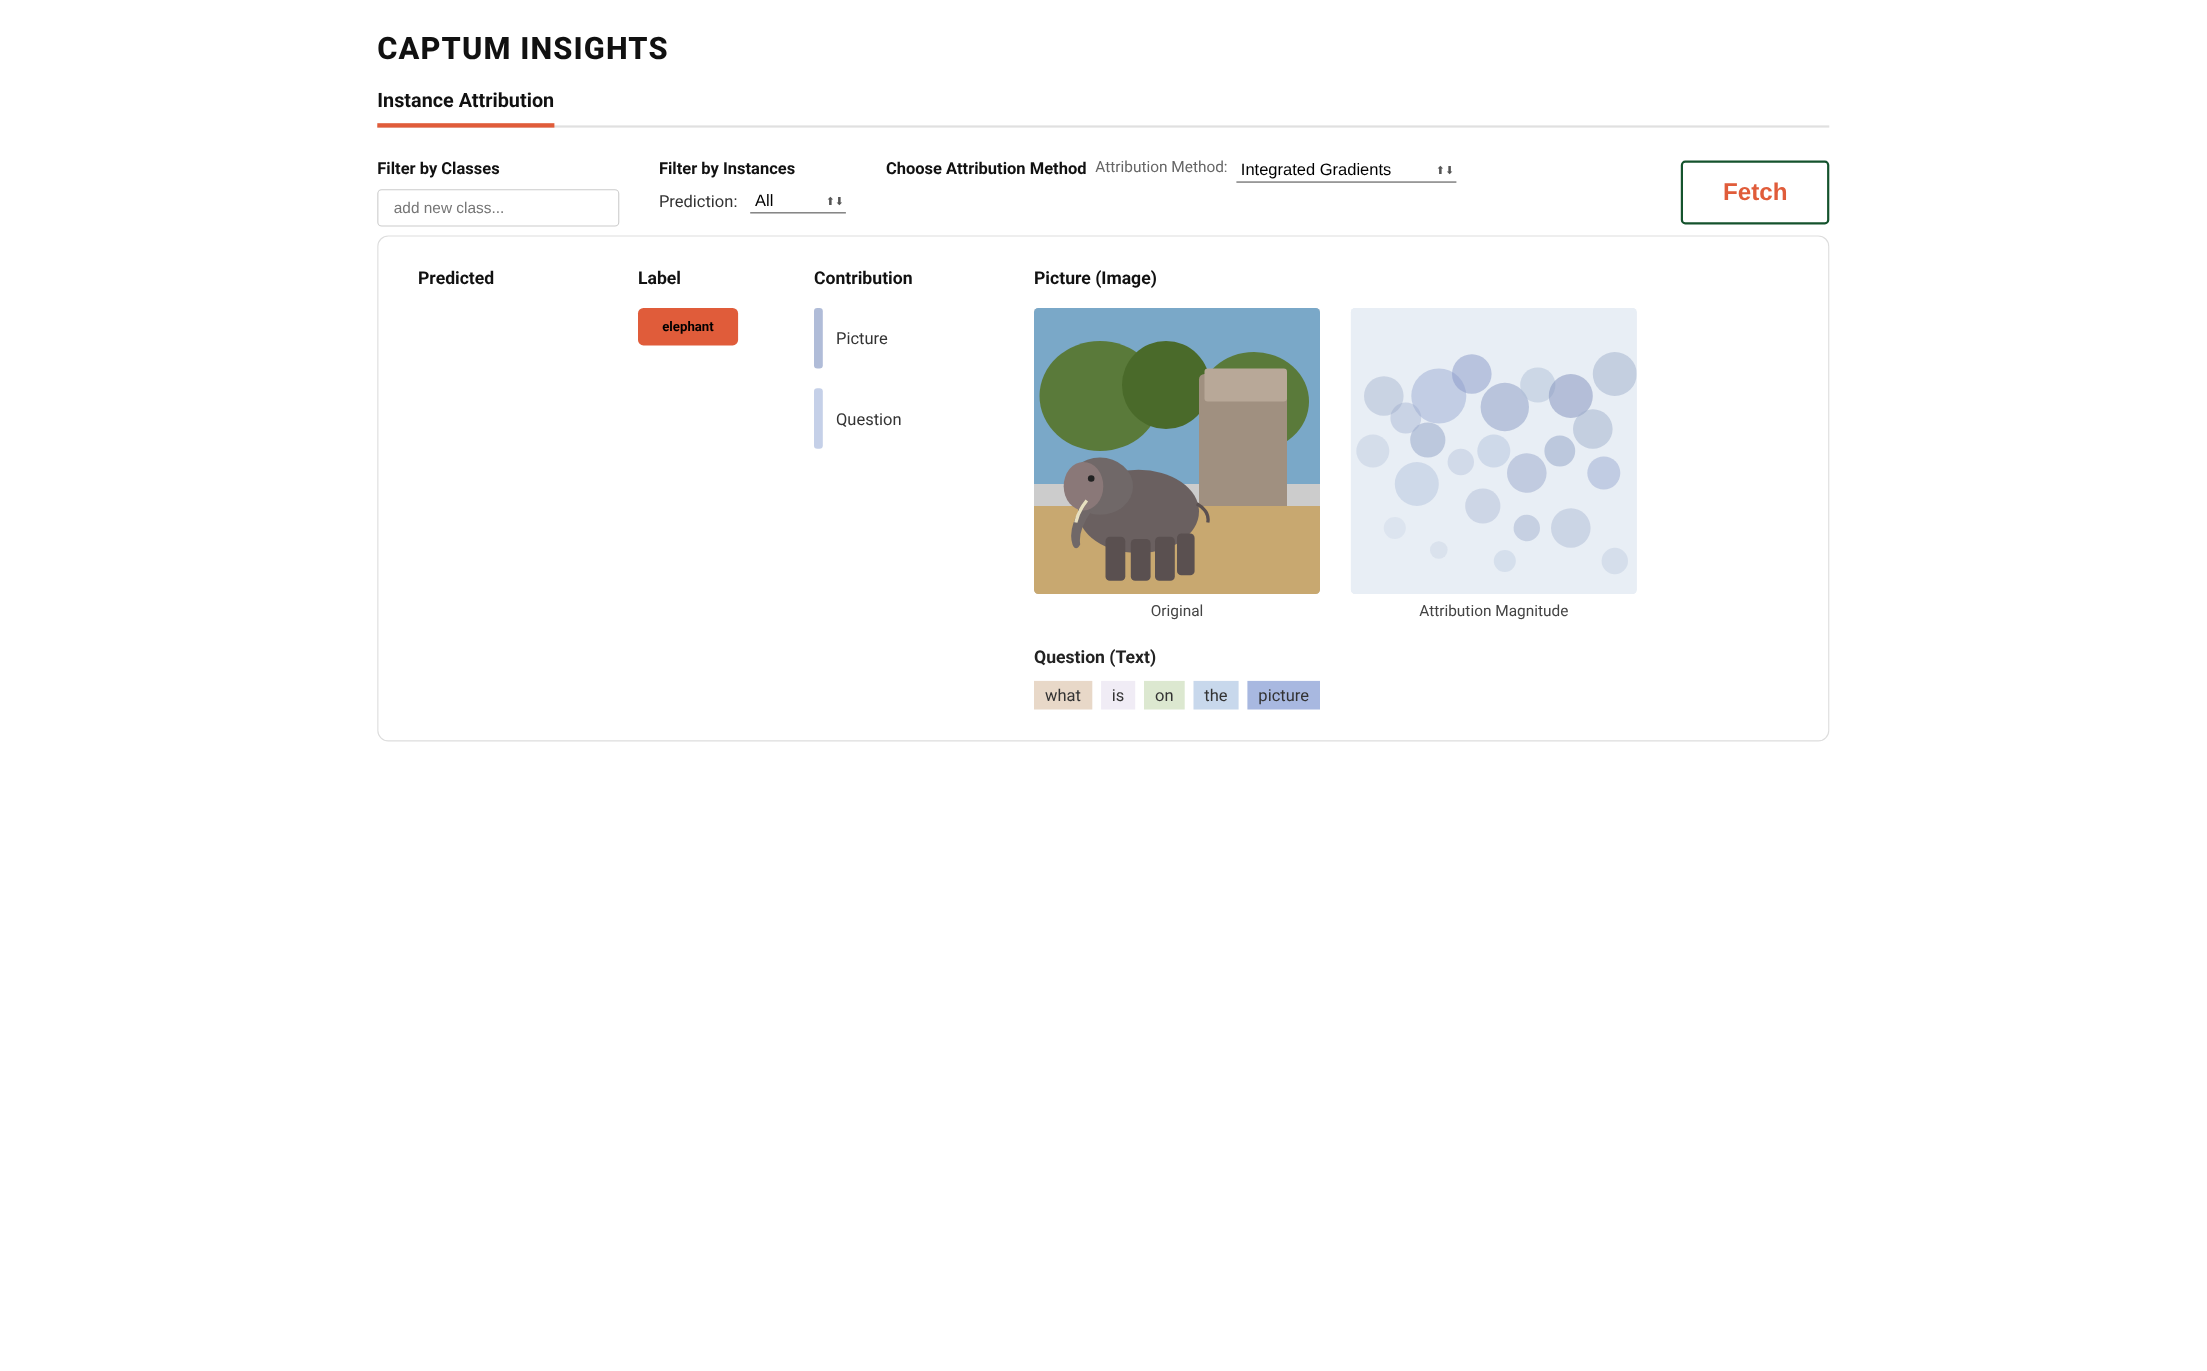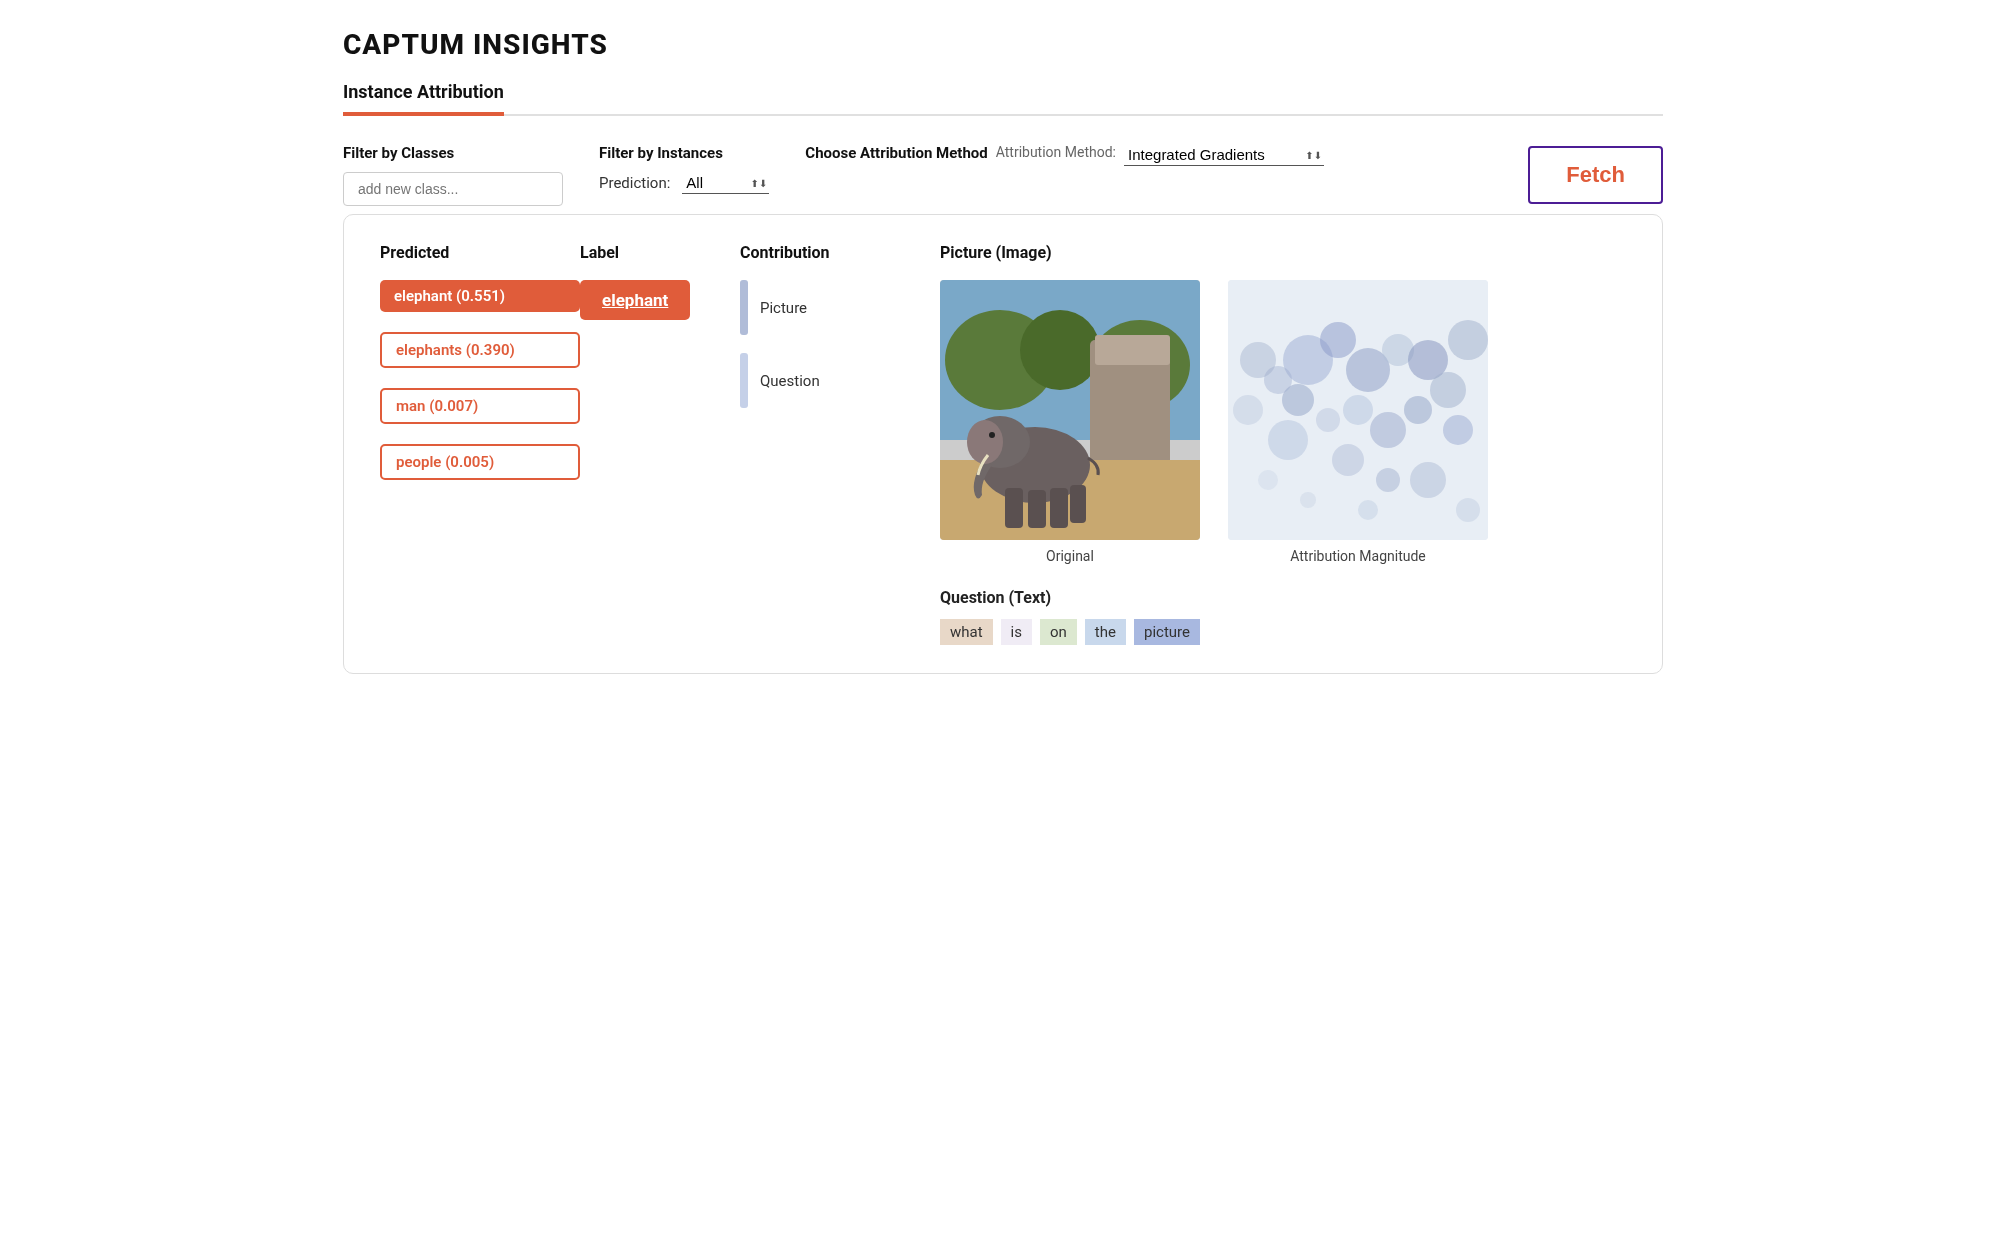--- a/index.html
+++ b/index.html
@@ -122,21 +122,21 @@
     .args-input {
       border: none;
       border-bottom: 1.5px solid #555;
       font-size: 15px;
       width: 80px;
       text-align: center;
       outline: none;
       padding: 2px 4px;
     }
     .fetch-button {
-      border: 2px solid #4c1d95;
+      border: 2px solid #14532d;
       background: #fff;
       color: #e05c3a;
       font-size: 22px;
       font-weight: 700;
       padding: 14px 36px;
       border-radius: 4px;
       cursor: pointer;
       align-self: center;
       margin-left: auto;
     }
@@ -194,27 +194,26 @@
       border-radius: 5px;
       padding: 7px 14px;
       font-size: 15px;
       font-weight: 600;
       margin-bottom: 10px;
       display: inline-block;
       cursor: default;
     }
     .label-badge {
       background: #e05c3a;
-      color: #ffffff;
+      color: #000000;
       border-radius: 5px;
       padding: 10px 22px;
-      font-size: 17px;
+      font-size: 12px;
       font-weight: 700;
       display: inline-block;
-      text-decoration: underline;
     }
     .contribution-item {
       display: flex;
       align-items: center;
       gap: 12px;
       margin-bottom: 18px;
     }
     .contribution-bar {
       width: 8px;
       border-radius: 3px;
@@ -318,26 +317,20 @@
 
 
     <button class="fetch-button">Fetch</button>
   </div>
 
   <div class="result-card">
     <div class="result-columns">
 
       <div class="col-predicted">
         <div class="col-header">Predicted</div>
-        <div style="display:flex;flex-direction:column;gap:10px;">
-          <div class="prediction-badge">elephant (0.551)</div>
-          <div class="prediction-badge-outline">elephants (0.390)</div>
-          <div class="prediction-badge-outline">man (0.007)</div>
-          <div class="prediction-badge-outline">people (0.005)</div>
-        </div>
       </div>
 
       <div class="col-label">
         <div class="col-header">Label</div>
         <div class="label-badge">elephant</div>
       </div>
 
       <div class="col-contribution">
         <div class="col-header">Contribution</div>
         <div class="contribution-item">

